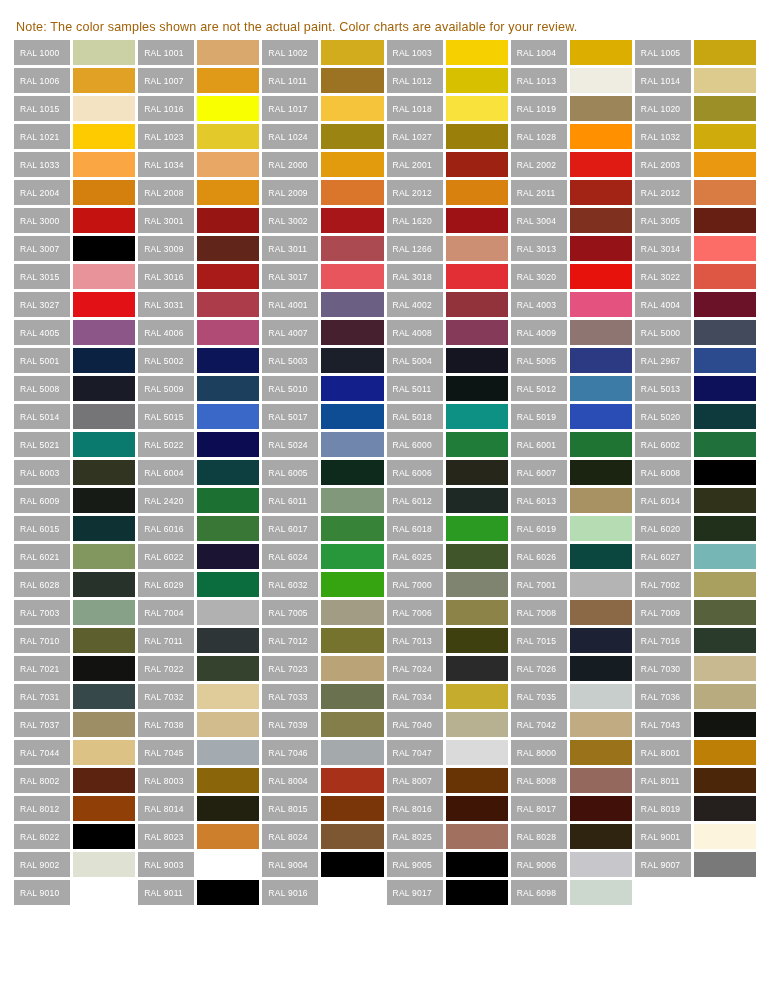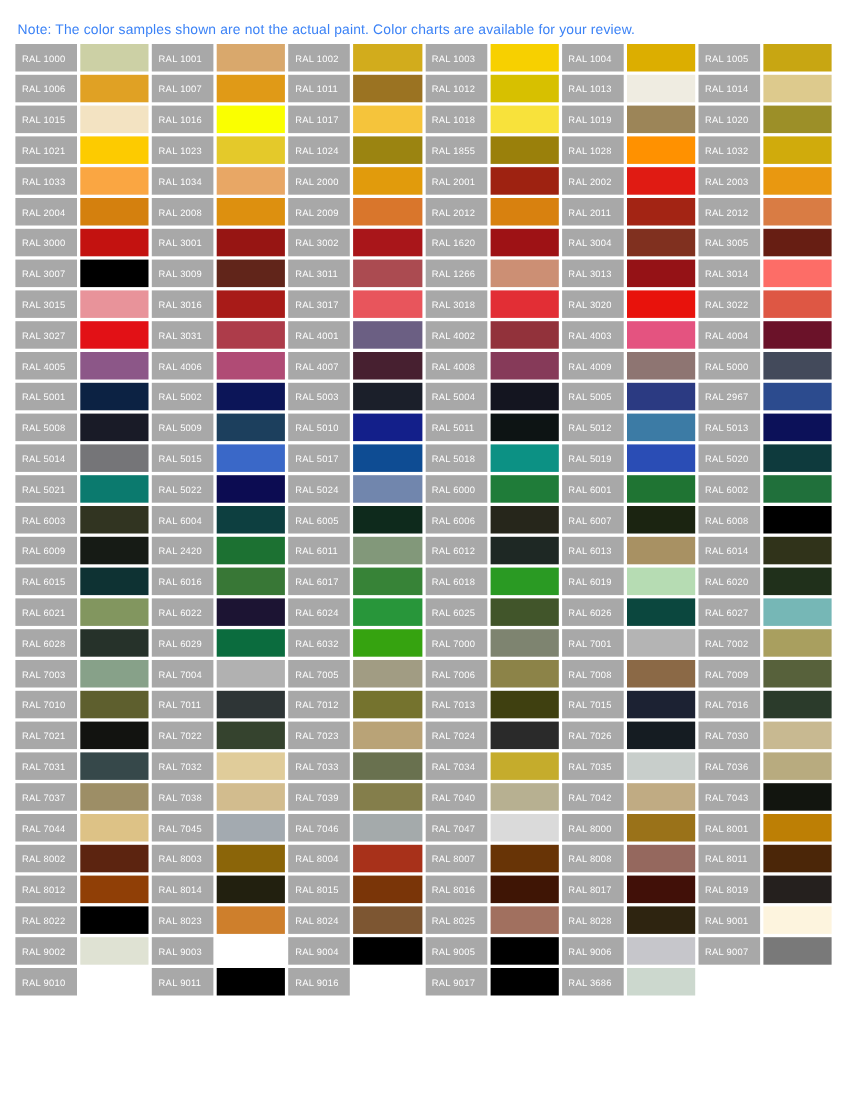--- a/index.html
+++ b/index.html
@@ -33,21 +33,21 @@
     font-weight: 400;
     color: #1a1a1a;
     letter-spacing: 0.3px;
     margin: 0 0 4px 0;
     line-height: 17px;
   }
 
   #page-note {
     font-size: 12.6px;
     font-weight: 400;
-    color: #3b82f6;
+    color: #a16207;
     letter-spacing: 0.15px;
     margin: 0 0 5px -10px;
     line-height: 15px;
     white-space: nowrap;
   }
 
   
   #color-grid {
     display: flex;
     flex-direction: column;
@@ -190,21 +190,21 @@
         </div>
         <div class="cell-pair">
           <div class="ral-label">RAL 1023</div>
           <div class="ral-swatch" style="background: rgb(228, 201, 42);"></div>
         </div>
         <div class="cell-pair">
           <div class="ral-label">RAL 1024</div>
           <div class="ral-swatch" style="background: rgb(155, 132, 17);"></div>
         </div>
         <div class="cell-pair">
-          <div class="ral-label">RAL 1855</div>
+          <div class="ral-label">RAL 1027</div>
           <div class="ral-swatch" style="background: rgb(154, 128, 11);"></div>
         </div>
         <div class="cell-pair">
           <div class="ral-label">RAL 1028</div>
           <div class="ral-swatch" style="background: rgb(255, 145, 0);"></div>
         </div>
         <div class="cell-pair">
           <div class="ral-label">RAL 1032</div>
           <div class="ral-swatch" style="background: rgb(208, 171, 12);"></div>
         </div>
@@ -896,21 +896,21 @@
         </div>
         <div class="cell-pair">
           <div class="ral-label">RAL 9016</div>
           <div class="ral-swatch" style="background: rgb(255, 255, 255);"></div>
         </div>
         <div class="cell-pair">
           <div class="ral-label">RAL 9017</div>
           <div class="ral-swatch" style="background: rgb(0, 0, 0);"></div>
         </div>
         <div class="cell-pair">
-          <div class="ral-label">RAL 3686</div>
+          <div class="ral-label">RAL 6098</div>
           <div class="ral-swatch" style="background: rgb(204, 216, 206);"></div>
         </div>
         <div class="cell-pair empty">
           <div class="ral-label"></div>
           <div class="ral-swatch blank"></div>
         </div>
       </div>
     </div>
 
 </div>

